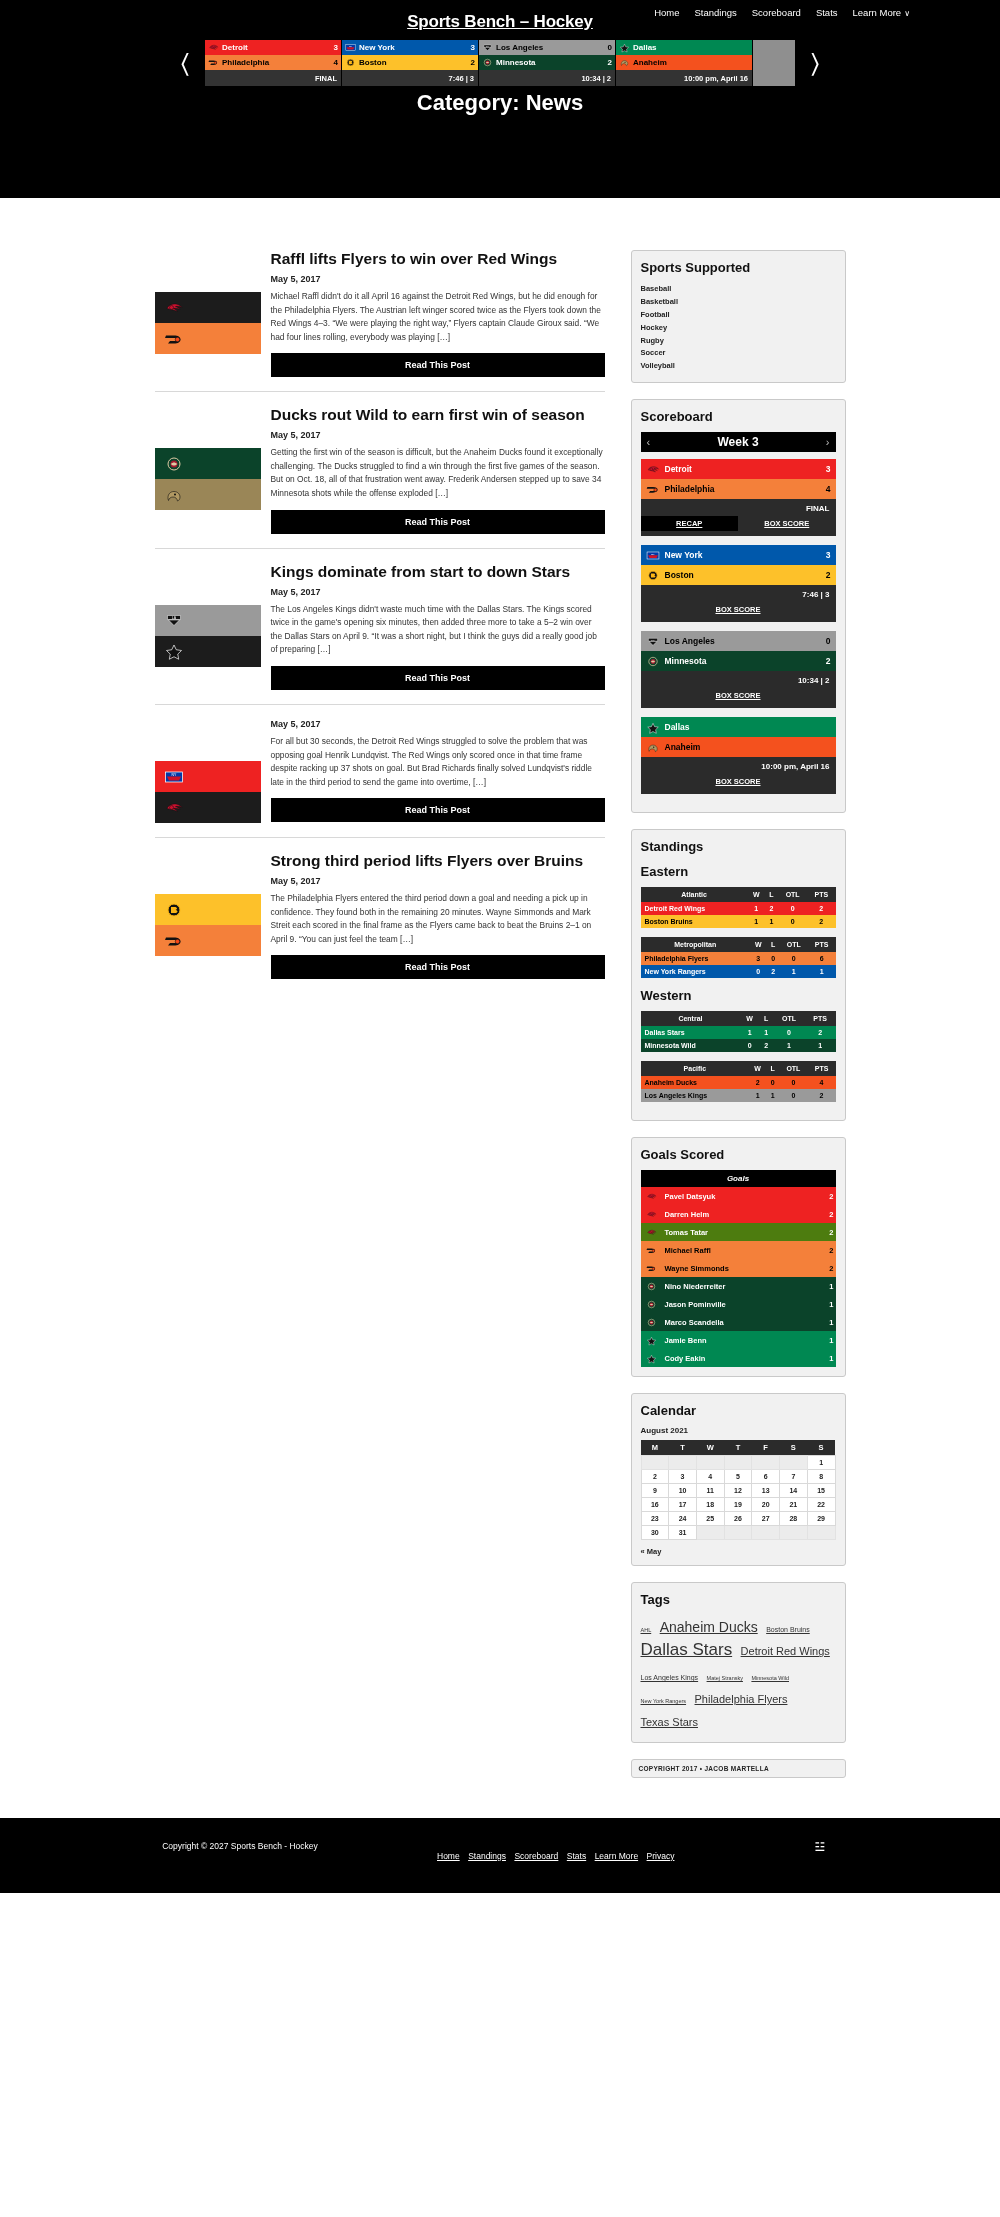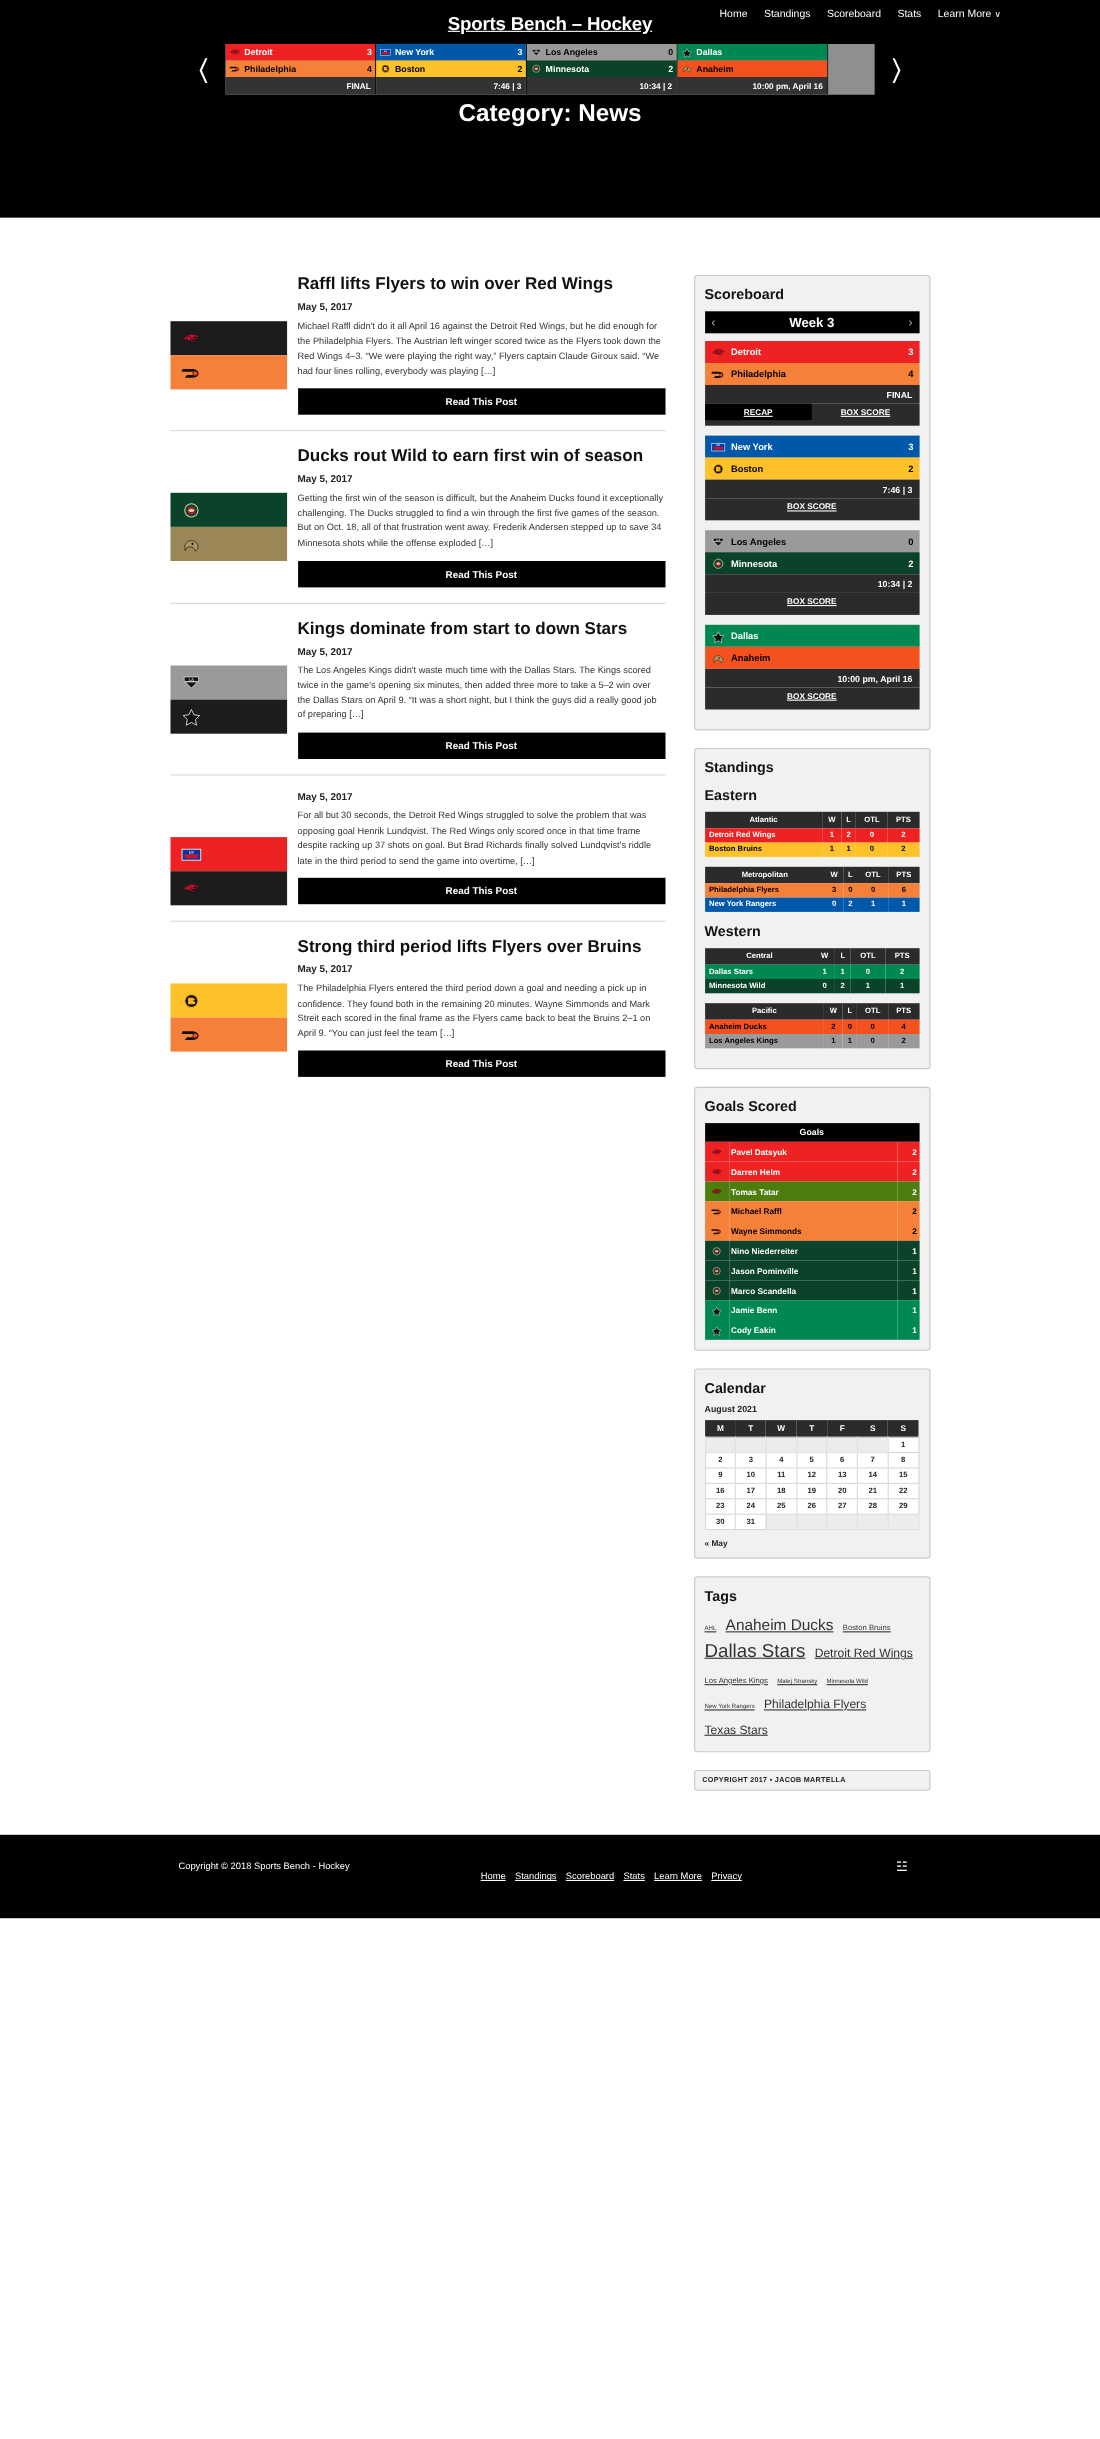--- a/index.html
+++ b/index.html
@@ -303,20 +303,21 @@
 
   
   table.goals { width: 100%; border-collapse: collapse; }
   table.goals th {
     background: #000;
     color: #fff;
     font-size: 8px;
     font-weight: bold;
     padding: 4px 0;
     text-align: center;
+    font-style: italic;
   }
   table.goals td { font-size: 7.5px; font-weight: bold; padding: 3.5px 2px; }
   td.g-logo { width: 22px; text-align: center; }
   td.g-name { text-align: left; }
   td.g-val { text-align: right; padding-right: 7px; width: 20px; }
   .g-badge { width: 11px; height: 11px; display: inline-block; vertical-align: middle; }
 
   
   .cal-month { font-size: 8px; font-weight: bold; margin-bottom: 5px; color: #222; }
   table.cal { width: 100%; border-collapse: collapse; }
@@ -617,20 +618,32 @@
           <div class="art-title">Strong third period lifts Flyers over Bruins</div>
           <div class="art-date">May 5, 2017</div>
           <div class="art-excerpt">The Philadelphia Flyers entered the third period down a goal and needing a pick up in confidence. They found both in the remaining 20 minutes. Wayne Simmonds and Mark Streit each scored in the final frame as the Flyers came back to beat the Bruins 2–1 on April 9. “You can just feel the team […]</div>
           <a class="read-btn" href="#">Read This Post</a>
         </div>
       </div>
     </div>
 
   <div class="sidebar-col">
 
+    <div class="widget">
+      <div class="widget-title">Sports Supported</div>
+      <ul class="sports-list" id="sports-list">
+          <li>Baseball</li>
+          <li>Basketball</li>
+          <li>Football</li>
+          <li>Hockey</li>
+          <li>Rugby</li>
+          <li>Soccer</li>
+          <li>Volleyball</li>
+        </ul>
+    </div>
 
     <div class="widget">
       <div class="widget-title">Scoreboard</div>
       <div class="sb-weekbar">
         <span class="wk-arrow">‹</span>
         <span class="wk-label">Week 3</span>
         <span class="wk-arrow">›</span>
       </div>
       <div id="sb-games">
           <div class="sb-game">
@@ -1018,17 +1031,17 @@
       <div class="widget-title">Tags</div>
       <div class="tagcloud" id="tag-cloud"><a href="#" class="tag-xs">AHL</a> <a href="#" class="tag-l">Anaheim Ducks</a> <a href="#" class="tag-s">Boston Bruins</a> <a href="#" class="tag-xl">Dallas Stars</a> <a href="#" class="tag-m">Detroit Red Wings</a> <a href="#" class="tag-s">Los Angeles Kings</a> <a href="#" class="tag-xs">Matej Stransky</a> <a href="#" class="tag-xs">Minnesota Wild</a> <a href="#" class="tag-xs">New York Rangers</a> <a href="#" class="tag-m">Philadelphia Flyers</a> <a href="#" class="tag-m">Texas Stars</a> </div>
     </div>
 
     <div class="copyright-box">COPYRIGHT 2017 • JACOB MARTELLA</div>
   </div>
 </div>
 
 <div class="site-footer">
   <div class="footer-inner">
-    <div class="foot-copy">Copyright © 2018 Sports Bench - Hockey</div>
+    <div class="foot-copy">Copyright © 2027 Sports Bench - Hockey</div>
     <div class="foot-nav" id="footer-nav"><a href="#">Home</a> <a href="#">Standings</a> <a href="#">Scoreboard</a> <a href="#">Stats</a> <a href="#">Learn More</a> <a href="#">Privacy</a> </div>
     <div class="foot-social">☳</div>
   </div>
 </div>
 
 </body></html>

